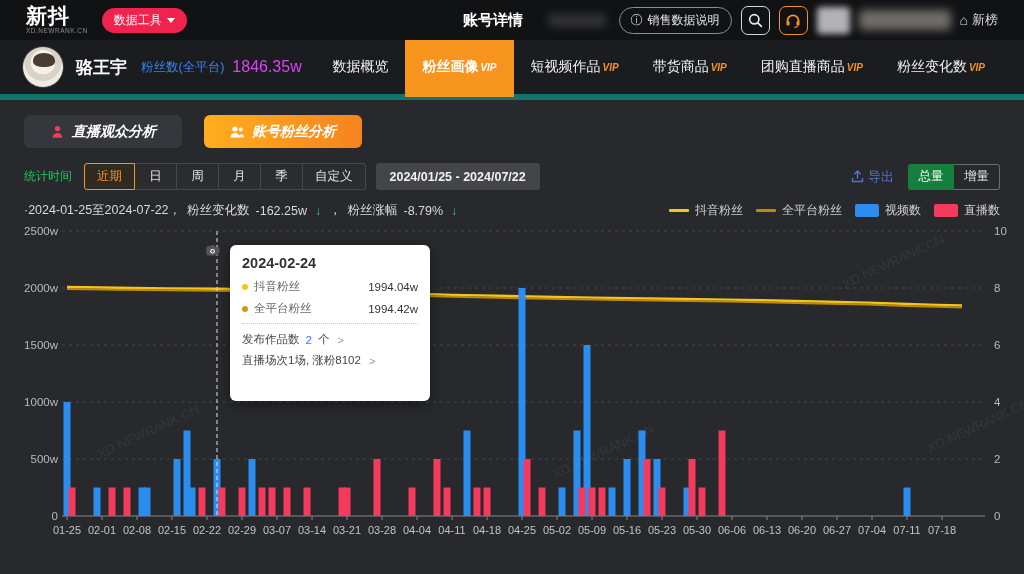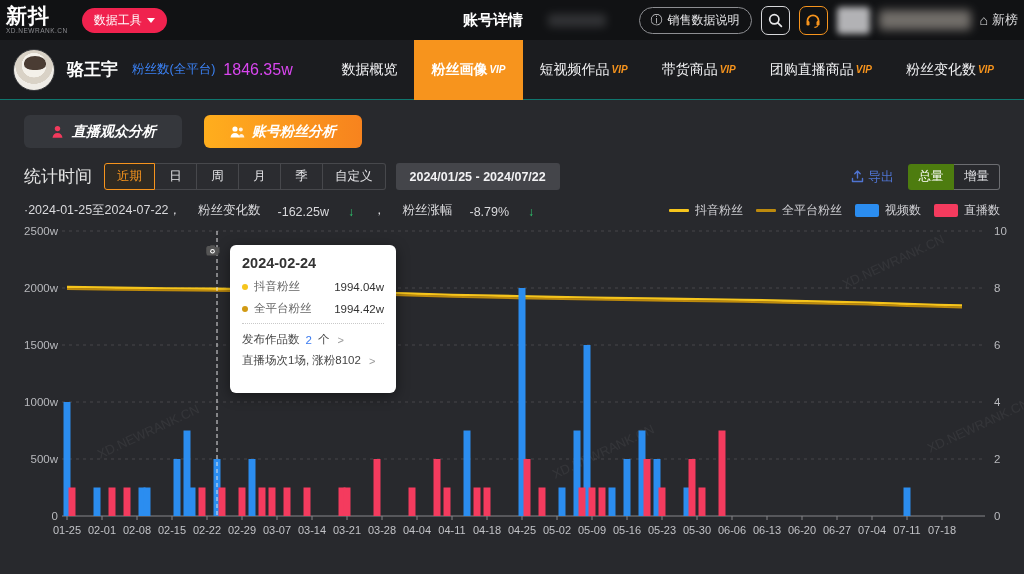--- a/index.html
+++ b/index.html
@@ -1,39 +1,39 @@
 <!DOCTYPE html>
 <html><head>
 <meta charset="utf-8">
 <style>
   * { margin:0; padding:0; box-sizing:border-box; }
   html,body { width:1024px; height:574px; overflow:hidden; }
   body { font-family:"Liberation Sans","DejaVu Sans",sans-serif; background:#28292d; color:#e8e8e8; }
 
   
-  .header { height:40px; background:#111214; display:flex; align-items:center; padding:0 6px; position:relative; }
+  .header { height:40px; background:#111214; display:flex; align-items:center; padding:0 26px; position:relative; }
   .logo-wrap { display:flex; flex-direction:column; line-height:1; margin-right:14px; }
   .logo { font-size:21px; font-weight:bold; color:#fff; letter-spacing:1px; }
   .logo-sub { font-size:6.5px; color:#8a8b8f; margin-top:2px; letter-spacing:.5px; }
   .tools-pill { background:#f0224e; color:#fff; font-size:12px; border-radius:14px; padding:4px 12px; display:flex; align-items:center; gap:5px; cursor:pointer; }
   .caret { width:0; height:0; border-left:4px solid transparent; border-right:4px solid transparent; border-top:5px solid #fff; }
   .h-title { position:absolute; left:463px; top:11px; font-size:15px; font-weight:bold; color:#fff; }
   .h-blur1 { position:absolute; left:548px; top:14px; width:58px; height:13px; background:#5a5b5e; filter:blur(4px); opacity:.45; border-radius:3px; }
   .h-right { margin-left:auto; display:flex; align-items:center; gap:9px; }
   .sales-pill { border:1px solid #8d8e92; border-radius:15px; color:#e6e6e8; font-size:12px; padding:4px 11px; display:flex; align-items:center; gap:5px; cursor:pointer; }
   .sales-pill .i-icon { font-size:12px; color:#cfcfd2; }
   .sq-btn { width:29px; height:29px; border:1.5px solid #d7d7da; border-radius:7px; display:flex; align-items:center; justify-content:center; cursor:pointer; }
   .sq-btn.orange { border-color:#f7941d; }
   .blur-avatar { width:33px; height:27px; background:#cfcfd2; border-radius:4px; filter:blur(3px); opacity:.85; }
   .blur-name { width:92px; height:20px; background:#8a857f; border-radius:3px; filter:blur(5px); opacity:.8; }
   .nb-link { display:flex; align-items:center; gap:4px; color:#dcdcde; font-size:13px; cursor:pointer; }
   .nb-home { font-size:14px; }
 
   
-  .account-bar { height:60px; background:#1b1c1f; display:flex; align-items:center; padding:0 13px; border-bottom:1px solid #0f766e; }
+  .account-bar { height:60px; background:#1b1c1f; display:flex; align-items:center; padding:0 22px; border-bottom:6px solid #0f766e; }
   .avatar { width:42px; height:42px; border-radius:50%; background:radial-gradient(circle at 50% 38%, #f4f1ea 0 38%, #d9d2c6 39% 58%, #efece6 59%); border:1px solid #3a3b3e; position:relative; overflow:hidden; }
   .avatar::after{ content:""; position:absolute; left:10px; top:6px; width:22px; height:14px; border-radius:50% 50% 40% 40%; background:#4a3c33; }
   .acc-name { font-size:17px; font-weight:bold; color:#fff; margin:0 14px 0 12px; }
   .fans-label { font-size:12.5px; color:#3b82f6; }
   .fans-value { font-size:16px; font-weight:normal; color:#d946ef; margin-left:8px; }
   .acc-tabs { margin-left:auto; display:flex; align-items:stretch; height:60px; }
   .acc-tab { display:flex; align-items:center; padding:0 17px; font-size:14px; color:#f2f2f4; cursor:pointer; white-space:nowrap; }
   .acc-tab .vip { font-size:10px; font-weight:bold; font-style:italic; color:#f7941d; margin-left:2px; }
   .acc-tab.active { background:#f7941d; color:#fff; font-weight:bold; }
   .acc-tab.active .vip { color:#fff; }
@@ -44,47 +44,47 @@
   .subtab { height:33px; border-radius:6px; display:flex; align-items:center; gap:7px; padding:0 26px; font-size:14px; font-weight:bold; font-style:italic; color:#fff; cursor:pointer; background:#35373c; }
   .subtab.active { background:linear-gradient(90deg,#ffae1d,#f7831e); }
   .sec-title-row { display:flex; align-items:center; gap:6px; margin-top:12px; }
   .sec-title { font-size:15px; font-weight:bold; color:#fff; }
   .deco { display:flex; gap:2px; }
   .deco i { display:block; width:3px; height:11px; background:#f7941d; transform:skewX(-22deg); }
   .deco i:nth-child(2){ opacity:.8; } .deco i:nth-child(3){ opacity:.55; }
 
   
   .filter-row { display:flex; align-items:center; margin-top:15px; }
-  .f-label { font-size:17px; color:#e5e5e5; margin-right:12px; }
+  .f-label { font-size:12px; color:#22c55e; margin-right:12px; }
   .segs { display:flex; }
   .seg { min-width:42px; padding:0 12px; height:27px; display:flex; align-items:center; justify-content:center; font-size:12.5px; color:#e3e3e6; background:#2b2c30; border:1px solid #47484c; border-left-width:0; cursor:pointer; }
   .seg:first-child { border-left-width:1px; border-radius:3px 0 0 3px; }
   .seg:last-child { border-radius:0 3px 3px 0; }
   .seg.active { color:#f7941d; border:1px solid #f7941d; background:#2f2a22; }
   .date-box { margin-left:10px; height:27px; background:#44454a; border-radius:3px; padding:0 14px; display:flex; align-items:center; font-size:12.5px; font-weight:bold; color:#f2f2f4; cursor:pointer; }
   .f-right { margin-left:auto; display:flex; align-items:center; gap:14px; }
   .export-btn { display:flex; align-items:center; gap:4px; color:#4f74d2; font-size:13px; cursor:pointer; }
   .mode-toggle { display:flex; }
   .mode { width:46px; height:26px; display:flex; align-items:center; justify-content:center; font-size:12.5px; cursor:pointer; }
-  .mode.active { background:#4d7c0f; color:#fff; border-radius:3px 0 0 3px; }
+  .mode.active { background:#15803d; color:#fff; border-radius:3px 0 0 3px; }
   .mode.inactive { border:1px solid #6c6d71; border-left:none; color:#e3e3e6; border-radius:0 3px 3px 0; }
 
   
   .summary-row { display:flex; align-items:center; margin-top:12px; font-size:12.5px; }
-  .sum-text { color:#d9d9dc; display:flex; align-items:flex-end; gap:17px; }
+  .sum-text { color:#d9d9dc; display:flex; align-items:center; gap:6px; }
   .green-arrow { color:#2ecc71; font-weight:bold; font-size:12px; margin:0 2px; }
   .legend { margin-left:auto; display:flex; align-items:center; gap:13px; }
   .lg-item { display:flex; align-items:center; gap:6px; font-size:12px; color:#cfcfd3; cursor:pointer; }
   .lg-line { width:20px; height:2.5px; border-radius:1px; }
   .lg-rect { width:24px; height:13px; border-radius:2px; }
 
   
   .chart { position:relative; height:330px; margin-top:2px; }
   .chart svg { position:absolute; left:-24px; top:0; }
-  .tooltip { position:absolute; left:206px; top:24px; width:166px; background:#fff; border-radius:6px; box-shadow:0 3px 14px rgba(0,0,0,.45); padding:10px 12px 9px; z-index:5; }
+  .tooltip { position:absolute; left:206px; top:24px; width:200px; background:#fff; border-radius:6px; box-shadow:0 3px 14px rgba(0,0,0,.45); padding:10px 12px 17px; z-index:5; }
   .tt-date { font-size:14.5px; font-weight:bold; color:#333; margin-bottom:8px; }
   .tt-row { display:flex; align-items:center; font-size:11.5px; color:#666; margin-bottom:7px; }
   .tt-dot { width:6px; height:6px; border-radius:50%; margin-right:6px; flex:none; }
   .tt-val { margin-left:auto; color:#333; }
   .tt-div { border-top:1px dotted #c9c9c9; margin:7px 0 8px; }
   .tt-link { display:flex; align-items:center; gap:6px; font-size:11.5px; color:#444; margin-bottom:6px; cursor:pointer; }
   .tt-link svg { flex:none; }
   .tt-blue { color:#3a7af0; }
   .tt-arrow { color:#999; margin-left:2px; font-size:11px; }
 </style>

